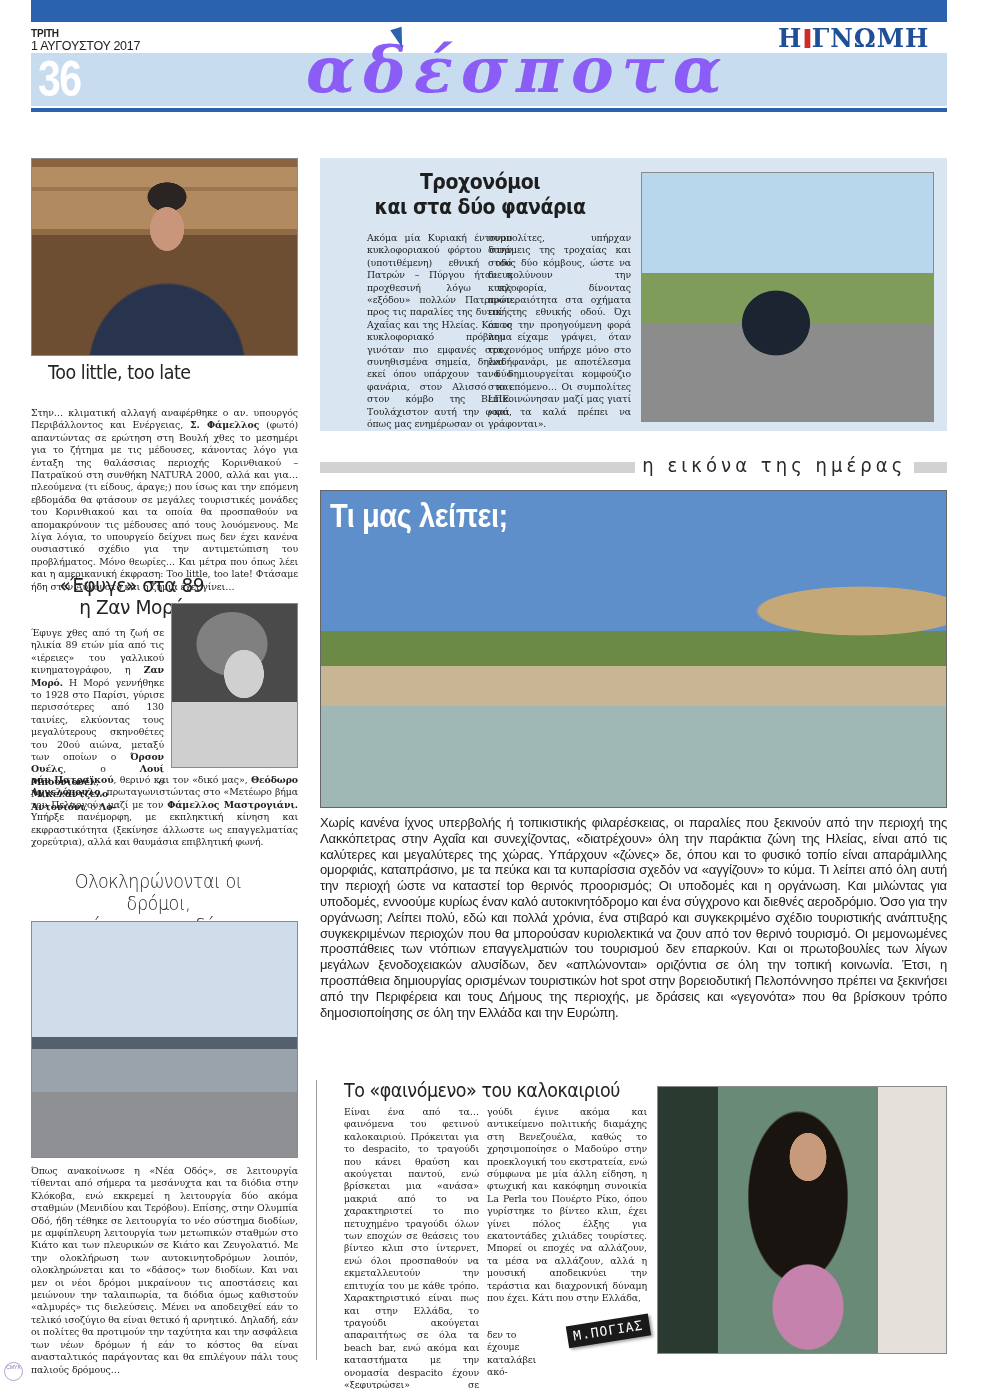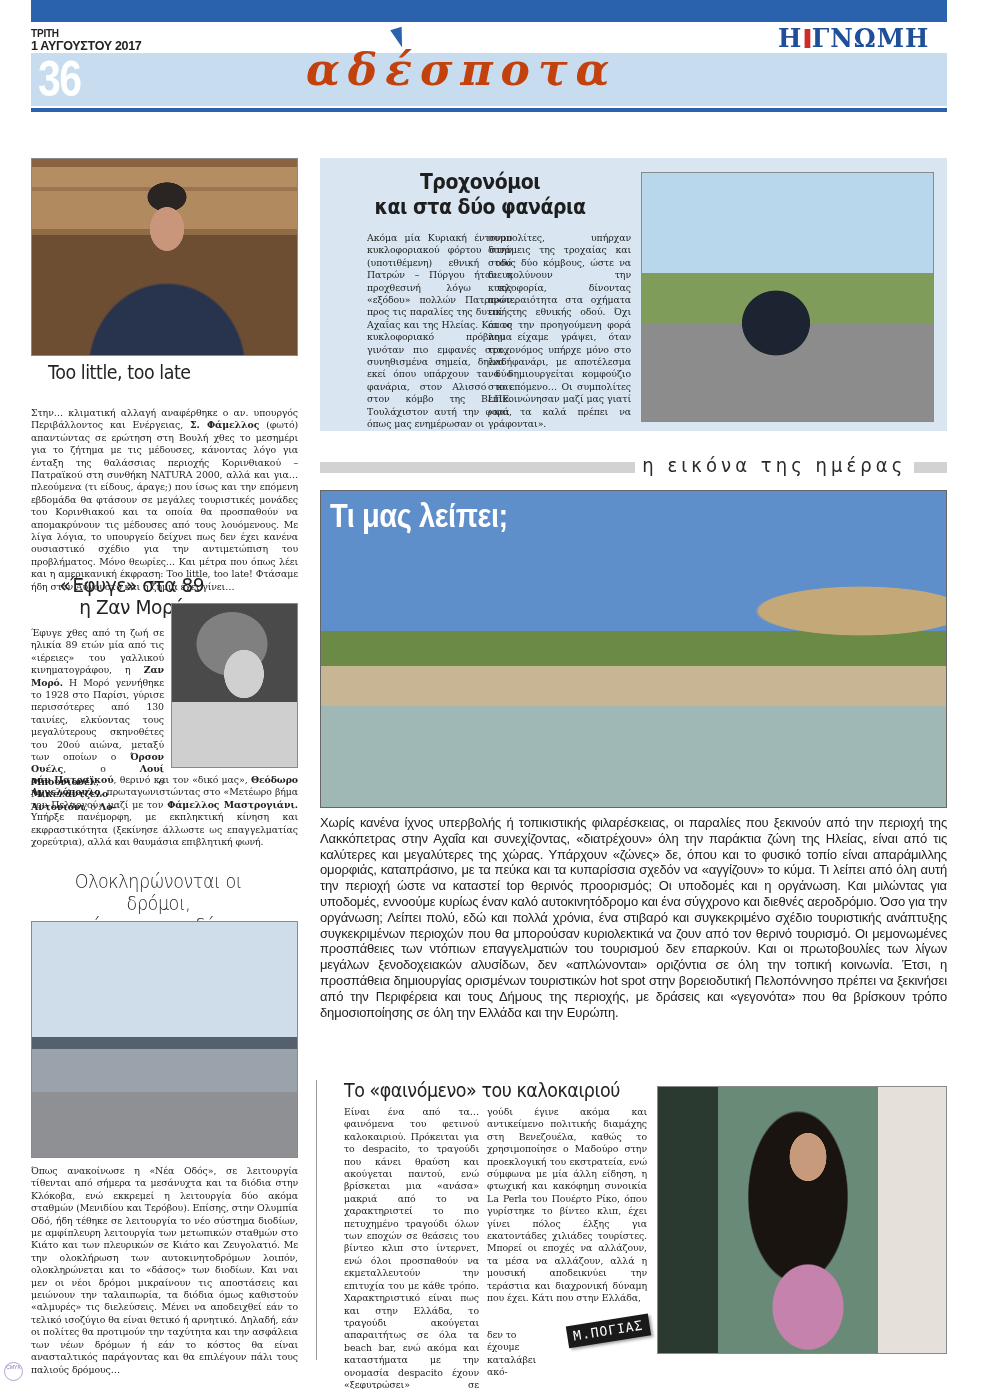--- a/index.html
+++ b/index.html
@@ -2,24 +2,24 @@
 <html><head>
 <meta charset="utf-8">
 <style>
   html, body { margin: 0; padding: 0; }
   body { width: 1000px; height: 1389px; background: #ffffff; position: relative; overflow: hidden; font-family: "DejaVu Serif", serif; color: #1a1a1a; }
   .abs { position: absolute; }
 
   
   .top-bar { left: 31px; top: 0; width: 916px; height: 22px; background: #2b62ad; }
   .day-label { left: 31px; top: 27px; font-family: "Liberation Sans", sans-serif; font-weight: bold; font-size: 10px; line-height: 13px; color: #222; letter-spacing: -0.2px; }
-  .date-label { left: 31px; top: 40px; font-family: "Liberation Sans", sans-serif; font-weight: bold; font-size: 12.5px; line-height: 13px; color: #222; letter-spacing: -0.3px; }
+  .date-label { left: 31px; top: 40px; font-family: "Liberation Sans", sans-serif; font-weight: normal; font-size: 12.5px; line-height: 13px; color: #222; letter-spacing: -0.3px; }
   .band { left: 31px; top: 53px; width: 916px; height: 53px; background: #c7dcef; }
   .page-number { left: 38px; top: 52px; font-family: "Liberation Sans", sans-serif; font-weight: bold; font-size: 50px; line-height: 54px; color: #ffffff; letter-spacing: -2px; transform: scaleX(0.82); transform-origin: left top; }
-  .section-title { left: 306px; top: 37px; font-family: "DejaVu Serif", serif; font-style: italic; font-weight: bold; font-size: 44px; line-height: 66px; color: #c2410c; letter-spacing: 8px; }
+  .section-title { left: 306px; top: 37px; font-family: "DejaVu Serif", serif; font-style: italic; font-weight: bold; font-size: 64px; line-height: 66px; color: #8b5cf6; letter-spacing: 8px; }
   .accent-triangle { left: 393px; top: 28px; width: 0; height: 0; border-left: 6px solid transparent; border-right: 6px solid transparent; border-top: 20px solid #2b62ad; transform: rotate(-18deg); }
   .header-rule { left: 31px; top: 108px; width: 916px; height: 4px; background: #2b62ad; }
   .brand-logo { left: 778px; top: 24px; font-family: "DejaVu Serif", serif; font-weight: bold; font-size: 26px; line-height: 28px; color: #1f4f99; letter-spacing: 1px; transform: scaleX(0.95); transform-origin: left top; }
   .brand-logo .mark { display: inline-block; width: 6px; height: 19px; background: #d02a2a; margin: 0 2px; vertical-align: -1px; }
 
   
   .photo { border: 1px solid #8a8a8a; box-sizing: border-box; overflow: hidden; }
   .photo-famellos { left: 31px; top: 158px; width: 267px; height: 198px;
     background:
       radial-gradient(ellipse 28px 36px at 135px 70px, #c9967c 0 60%, transparent 62%),

